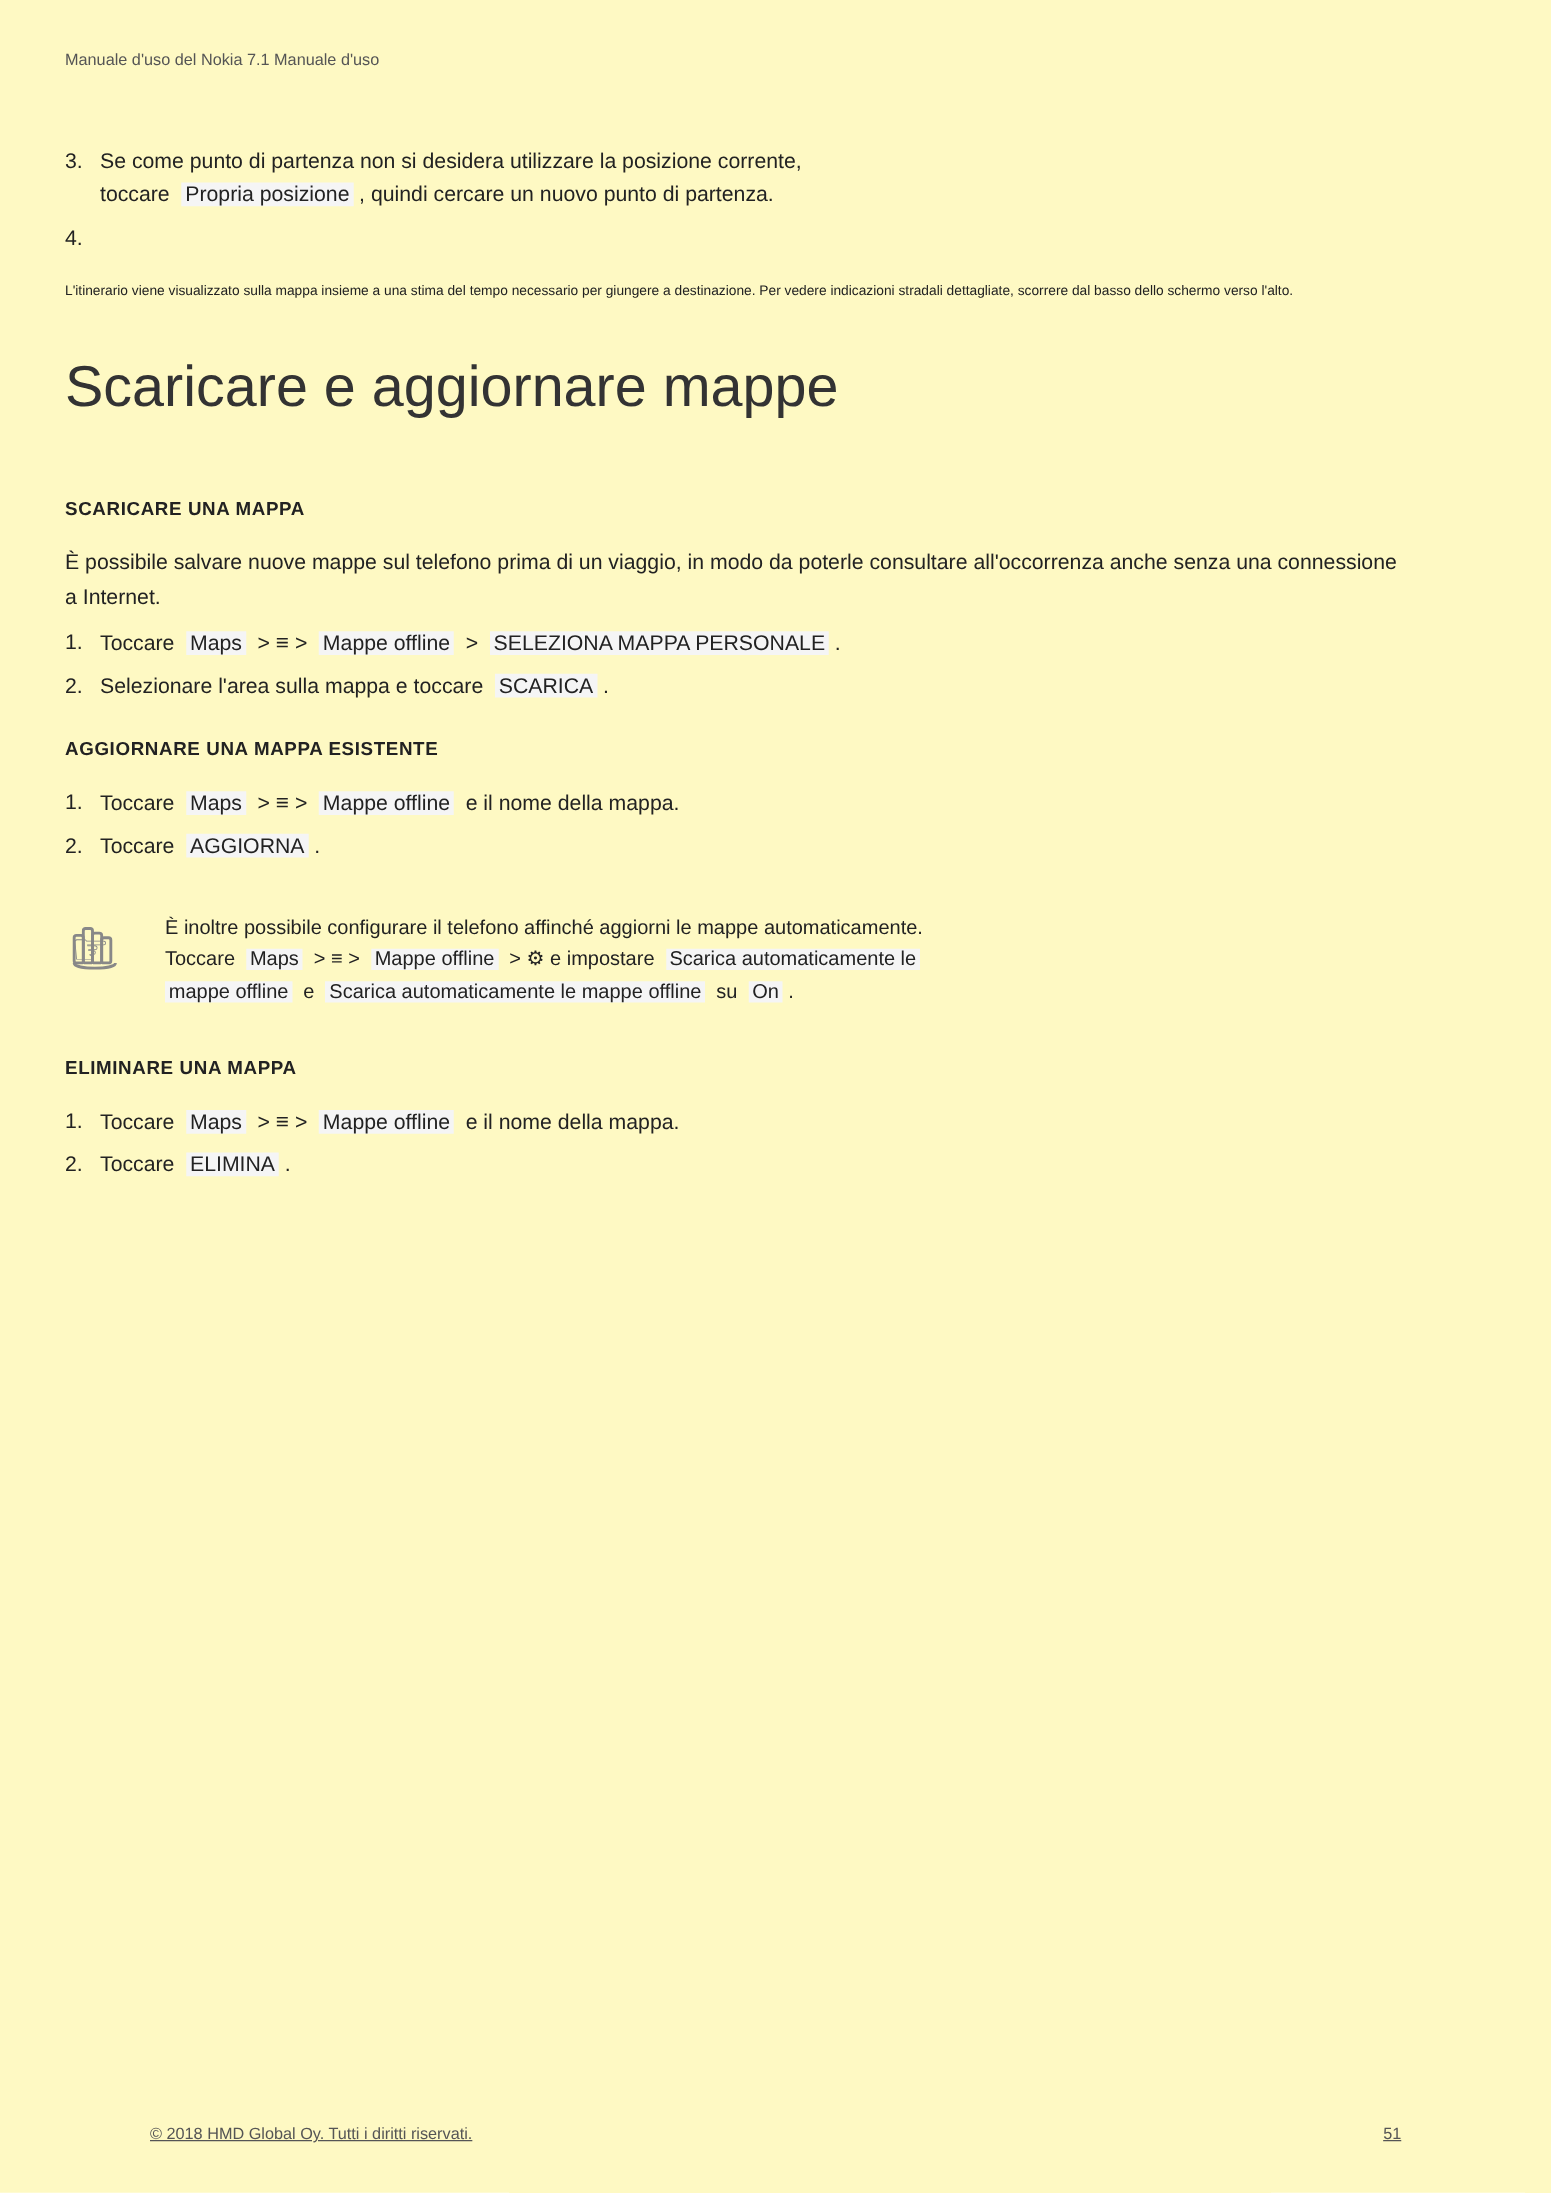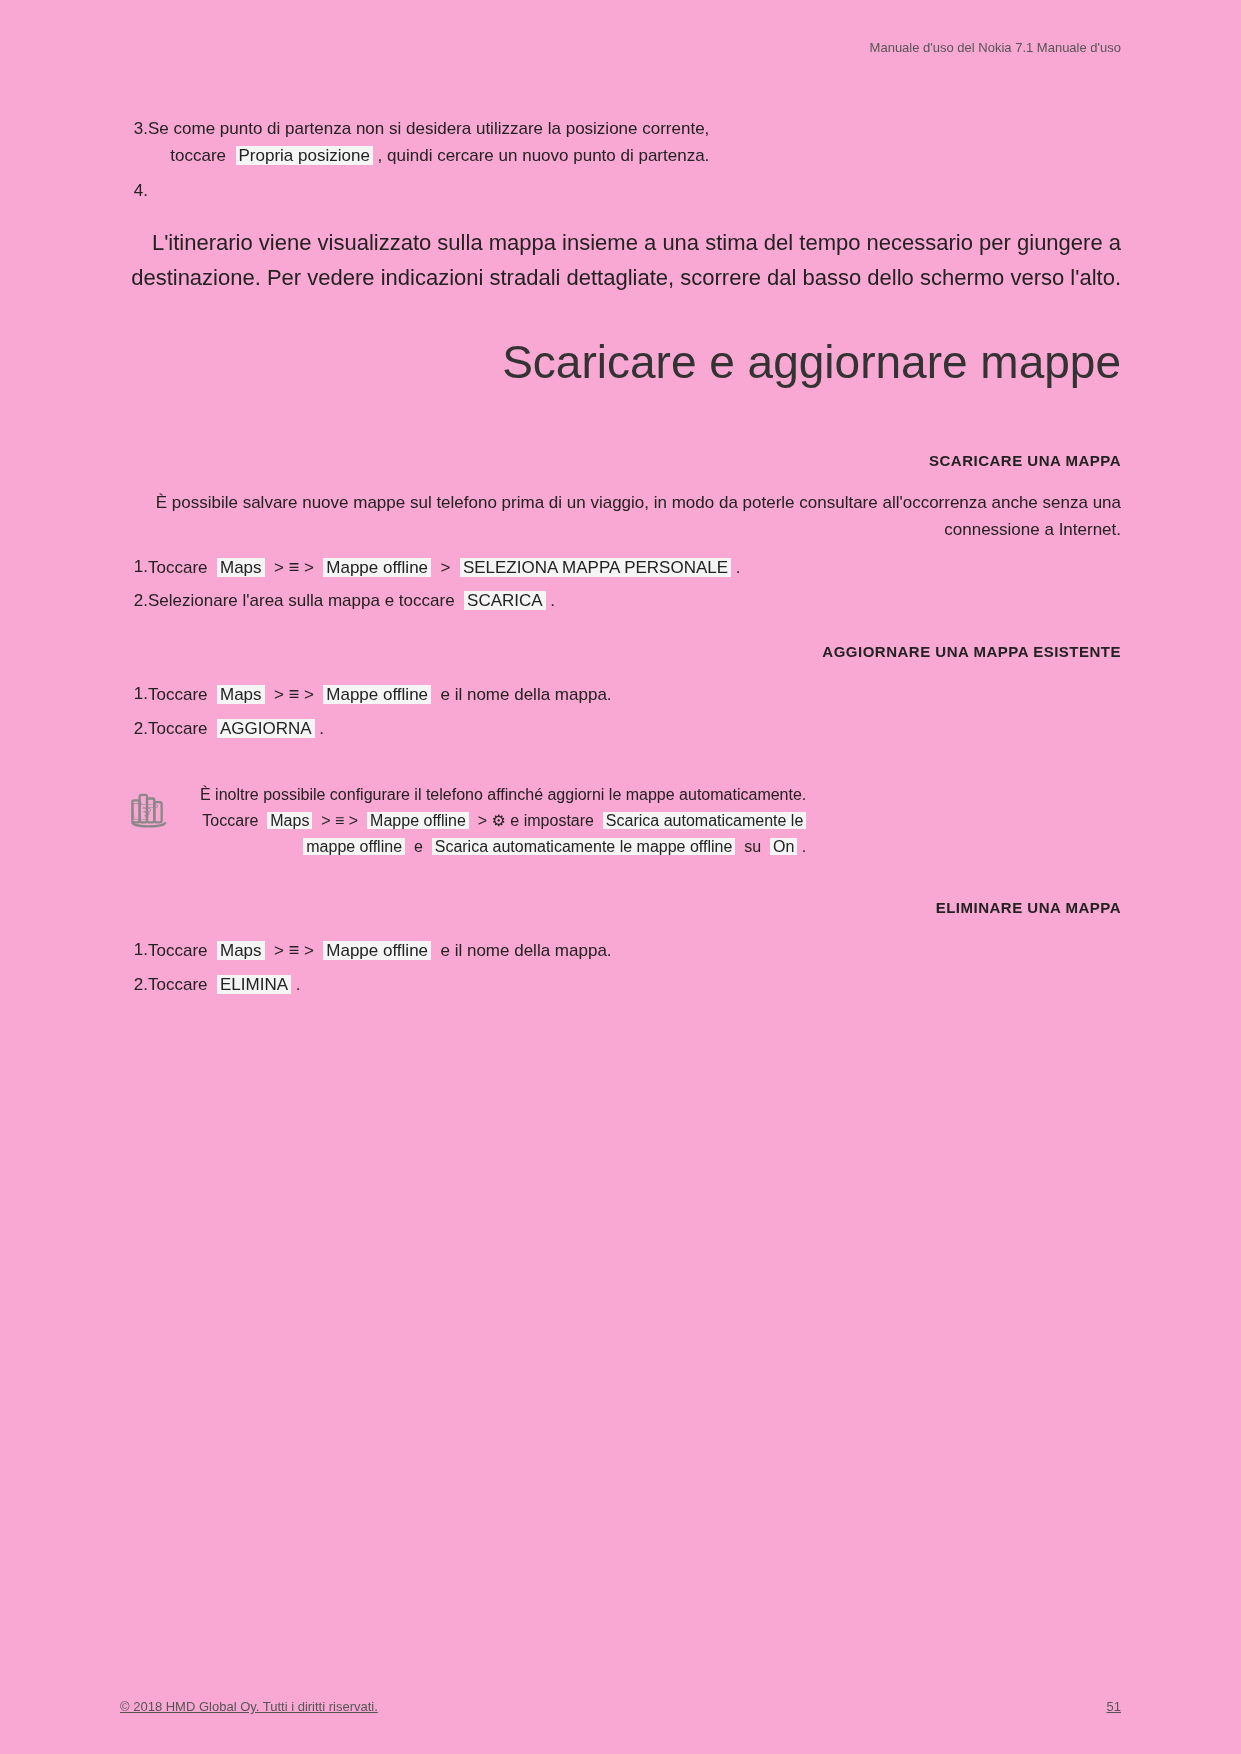--- a/index.html
+++ b/index.html
@@ -13,24 +13,23 @@
       font-family: 'Georgia', 'Times New Roman', serif;
       color: #222222;
       width: 1241px;
       min-height: 1754px;
       position: relative;
     }
 
     .page-container {
       width: 1241px;
       min-height: 1754px;
-      background: #f9a8d4;
-      padding: 40px 120px 80px 120px;
+      background: #fef9c3;
+      padding: 40px 120px 80px 52px;
       position: relative;
-      text-align: right;
     }
 
     .header-line {
       font-size: 13px;
       color: #555;
       font-family: Arial, sans-serif;
       margin-bottom: 60px;
     }
 
     .intro-block {
@@ -63,21 +62,21 @@
     .numbered-item .num {
       min-width: 28px;
       font-weight: normal;
     }
 
     .paragraph-block {
       margin: 20px 0 30px 0;
     }
 
     .paragraph-text {
-      font-size: 22px;
+      font-size: 11px;
       line-height: 1.6;
       color: #222;
       font-family: Arial, sans-serif;
     }
 
     .section-title {
       font-size: 46px;
       font-weight: 300;
       color: #333;
       font-family: Arial, sans-serif;

